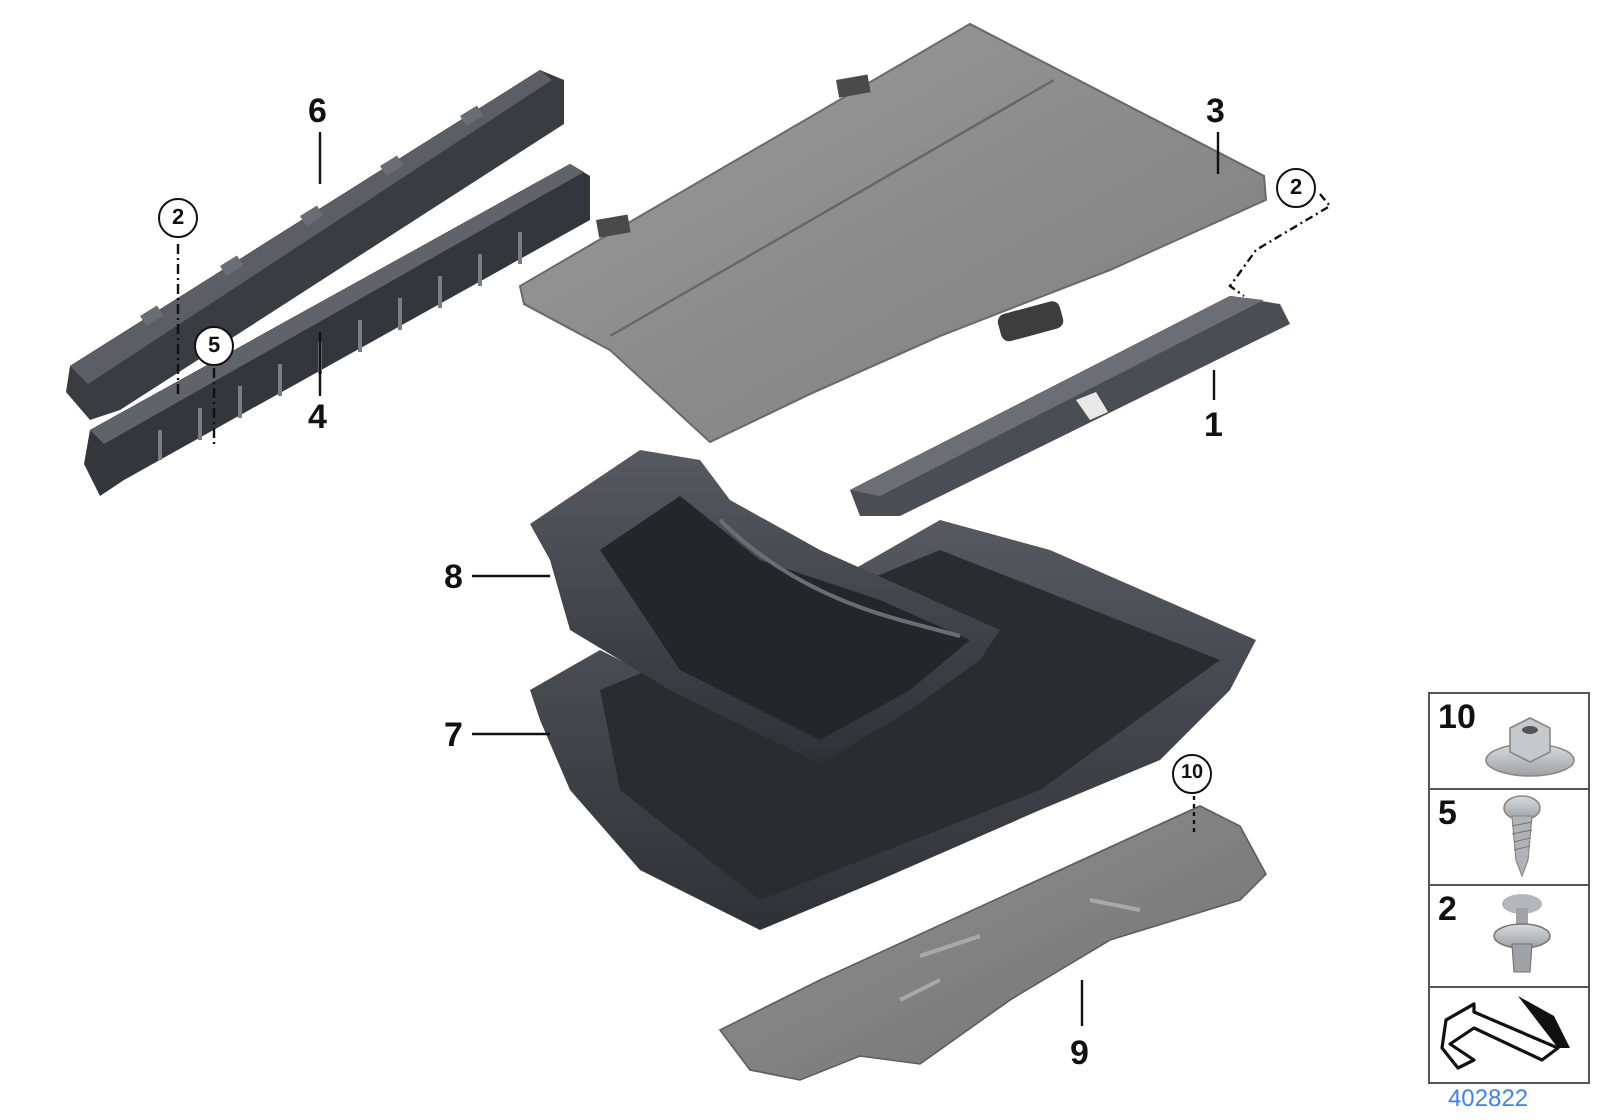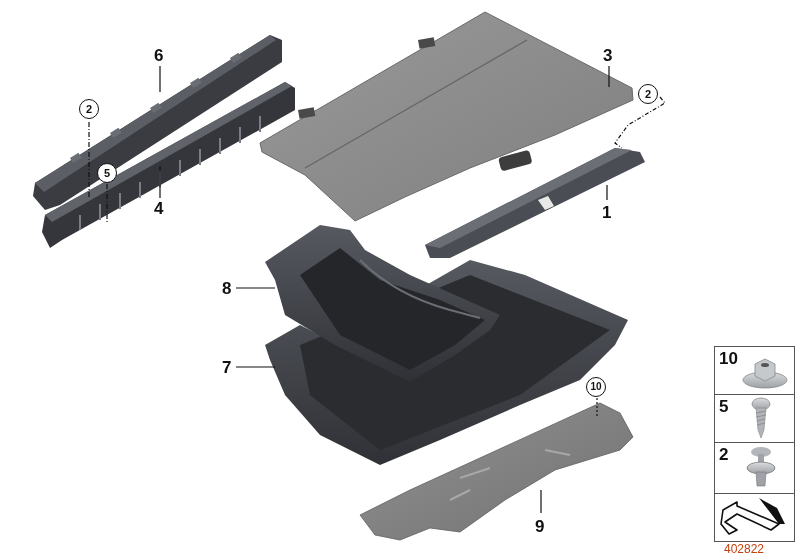--- a/index.html
+++ b/index.html
@@ -8,21 +8,21 @@
   #diagram { position: absolute; left: 0; top: 0; width: 800px; height: 560px; }
   .callout { position: absolute; font-weight: bold; font-size: 17px; color: #111;
              font-family: "Liberation Sans", sans-serif; line-height: 1; }
   .circ { position: absolute; width: 18px; height: 18px; border: 1.5px solid #111; border-radius: 50%;
           font-size: 11px; font-weight: bold; color: #111; text-align: center; line-height: 18px;
           background: #fff; box-sizing: content-box; }
   .legend { position: absolute; left: 714px; top: 346px; width: 79px; height: 194px;
             border: 1px solid #555; background: #fff; }
   .legend .cell { position: absolute; left: 0; width: 79px; border-bottom: 1px solid #555; }
   .legend .cell .num { position: absolute; left: 4px; top: 2px; font-weight: bold; font-size: 17px; color:#111; }
-  .diagram-id { position: absolute; left: 724px; top: 542px; font-size: 12px; color: #c2410c; }
+  .diagram-id { position: absolute; left: 724px; top: 542px; font-size: 12px; color: #3b82f6; }
 </style>
 </head>
 <body>
 
 <svg id="diagram" viewBox="0 0 800 560" xmlns="http://www.w3.org/2000/svg">
   <defs>
     <linearGradient id="gPanel" x1="0" y1="0" x2="1" y2="1">
       <stop offset="0" stop-color="#9a9a9a"></stop>
         <stop offset="1" stop-color="#7e7e7e"></stop>
     </linearGradient>

